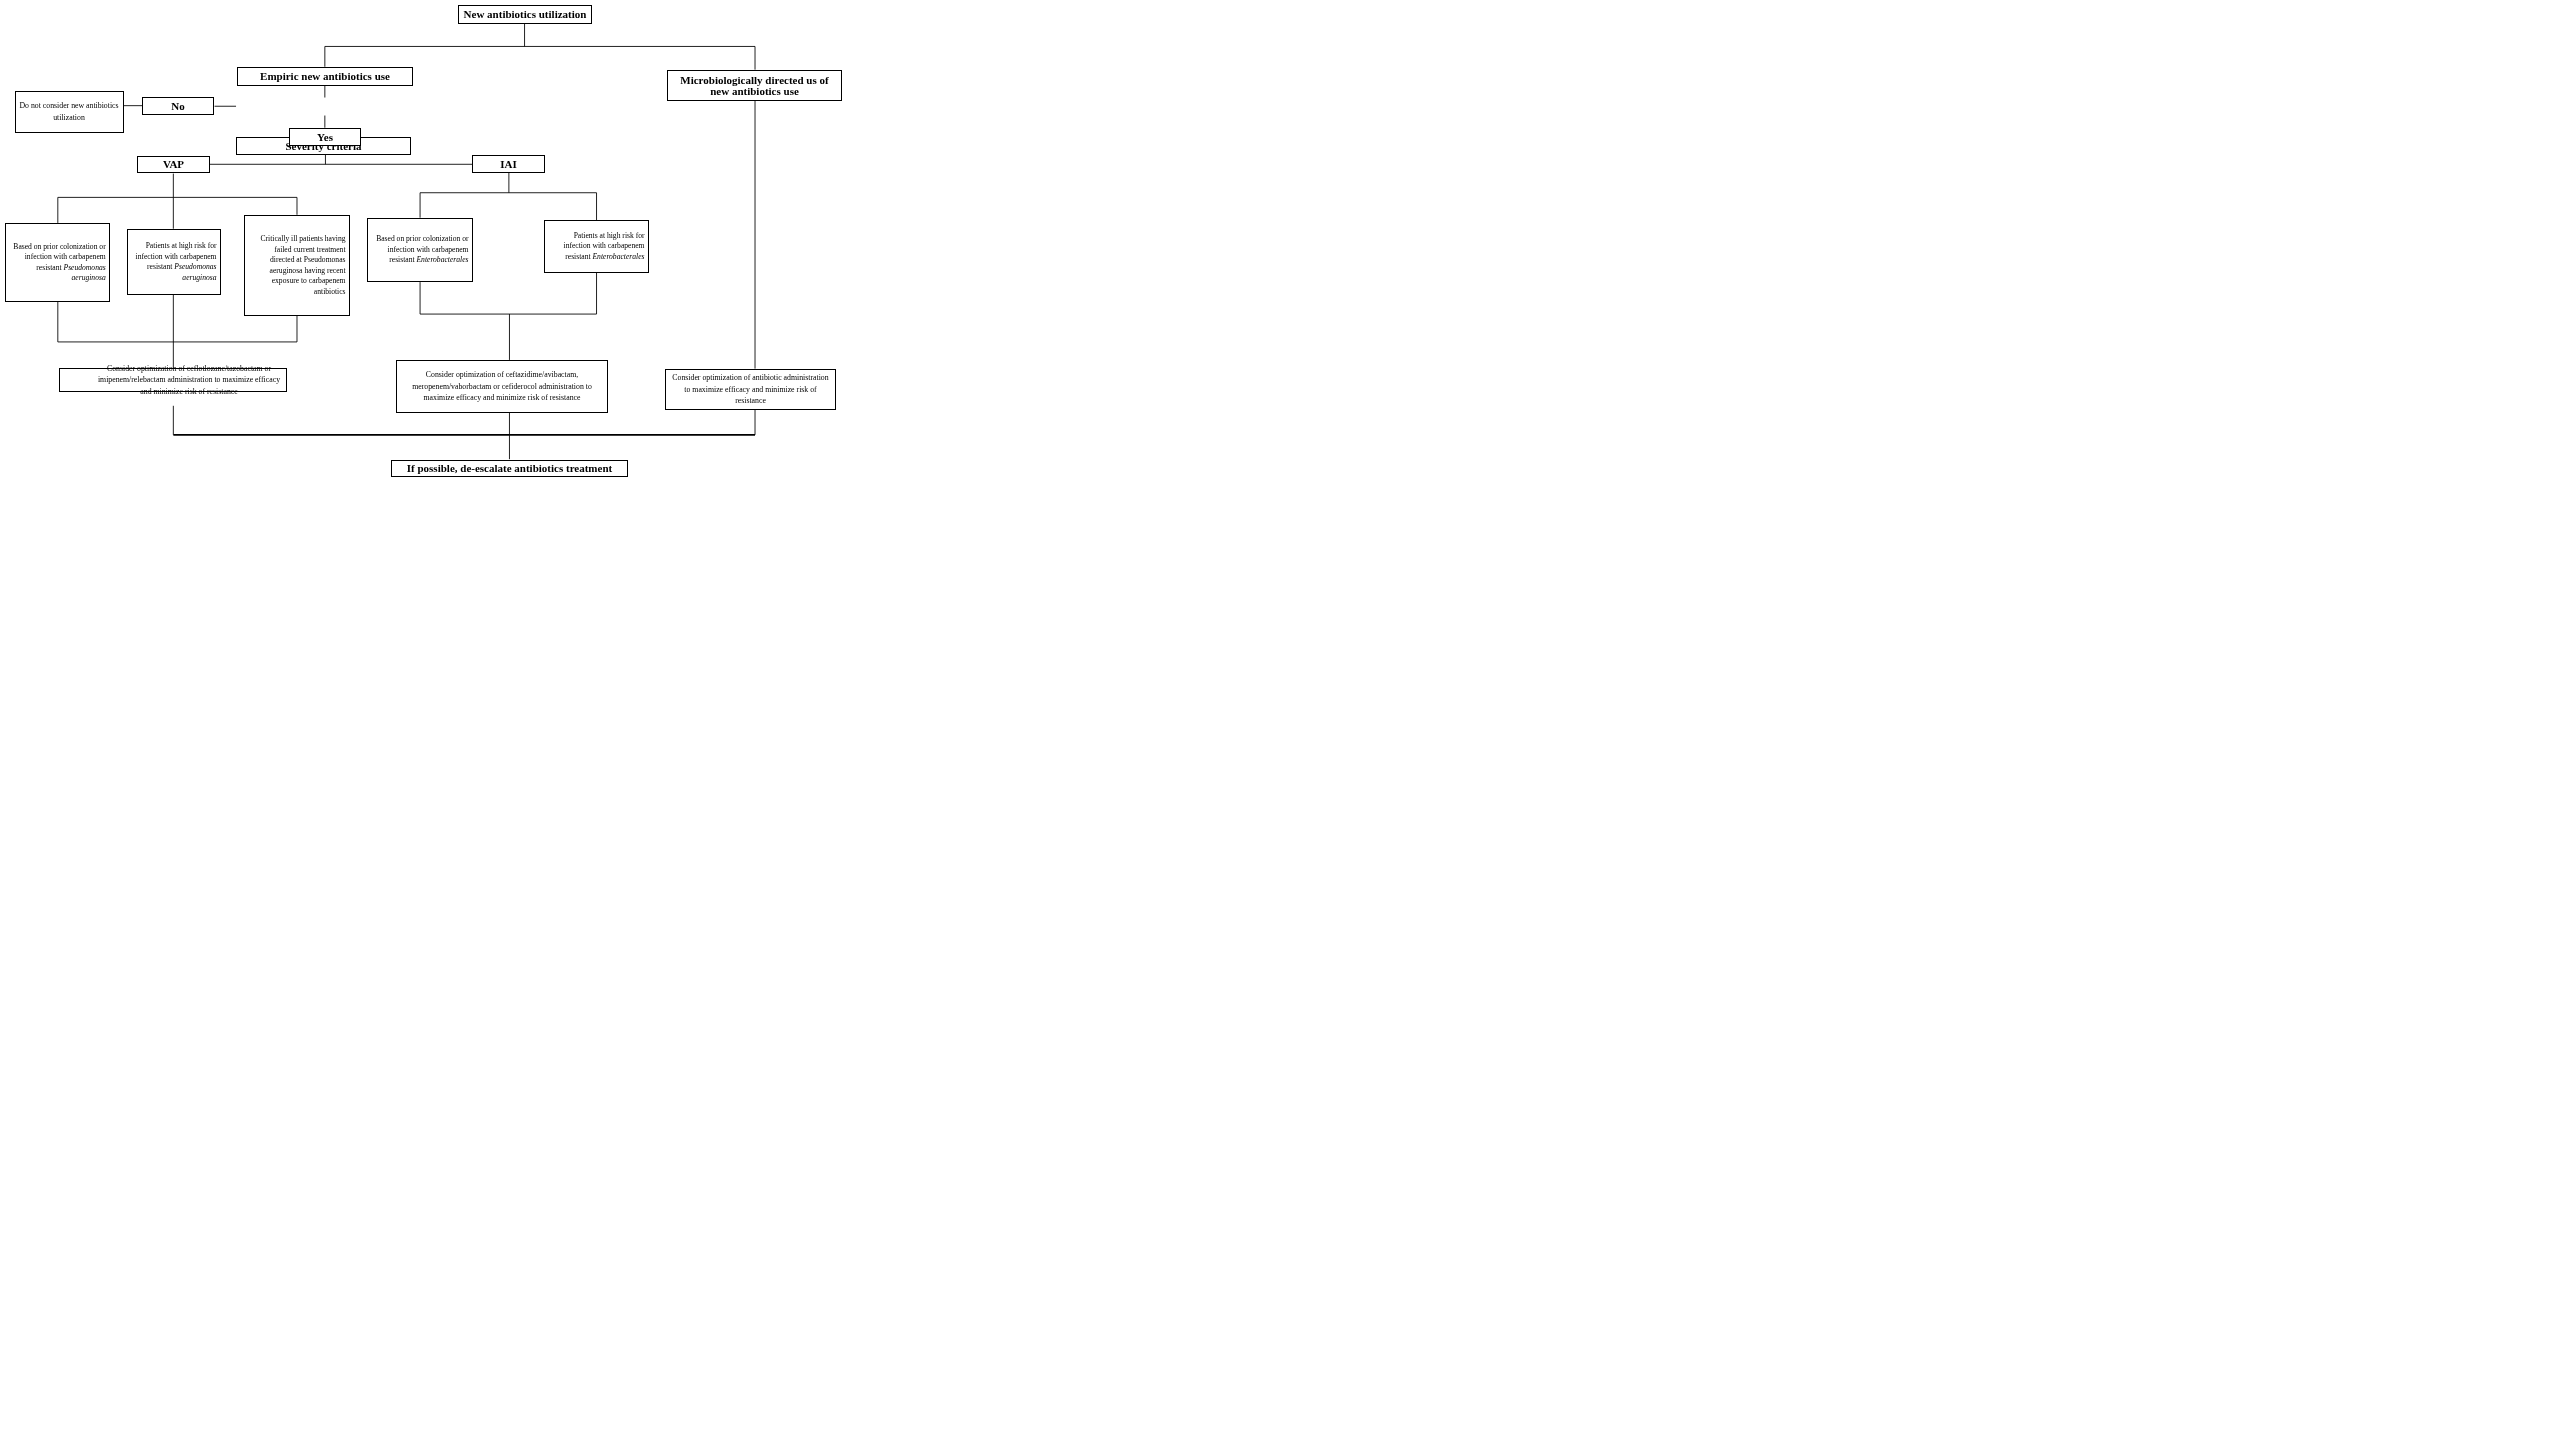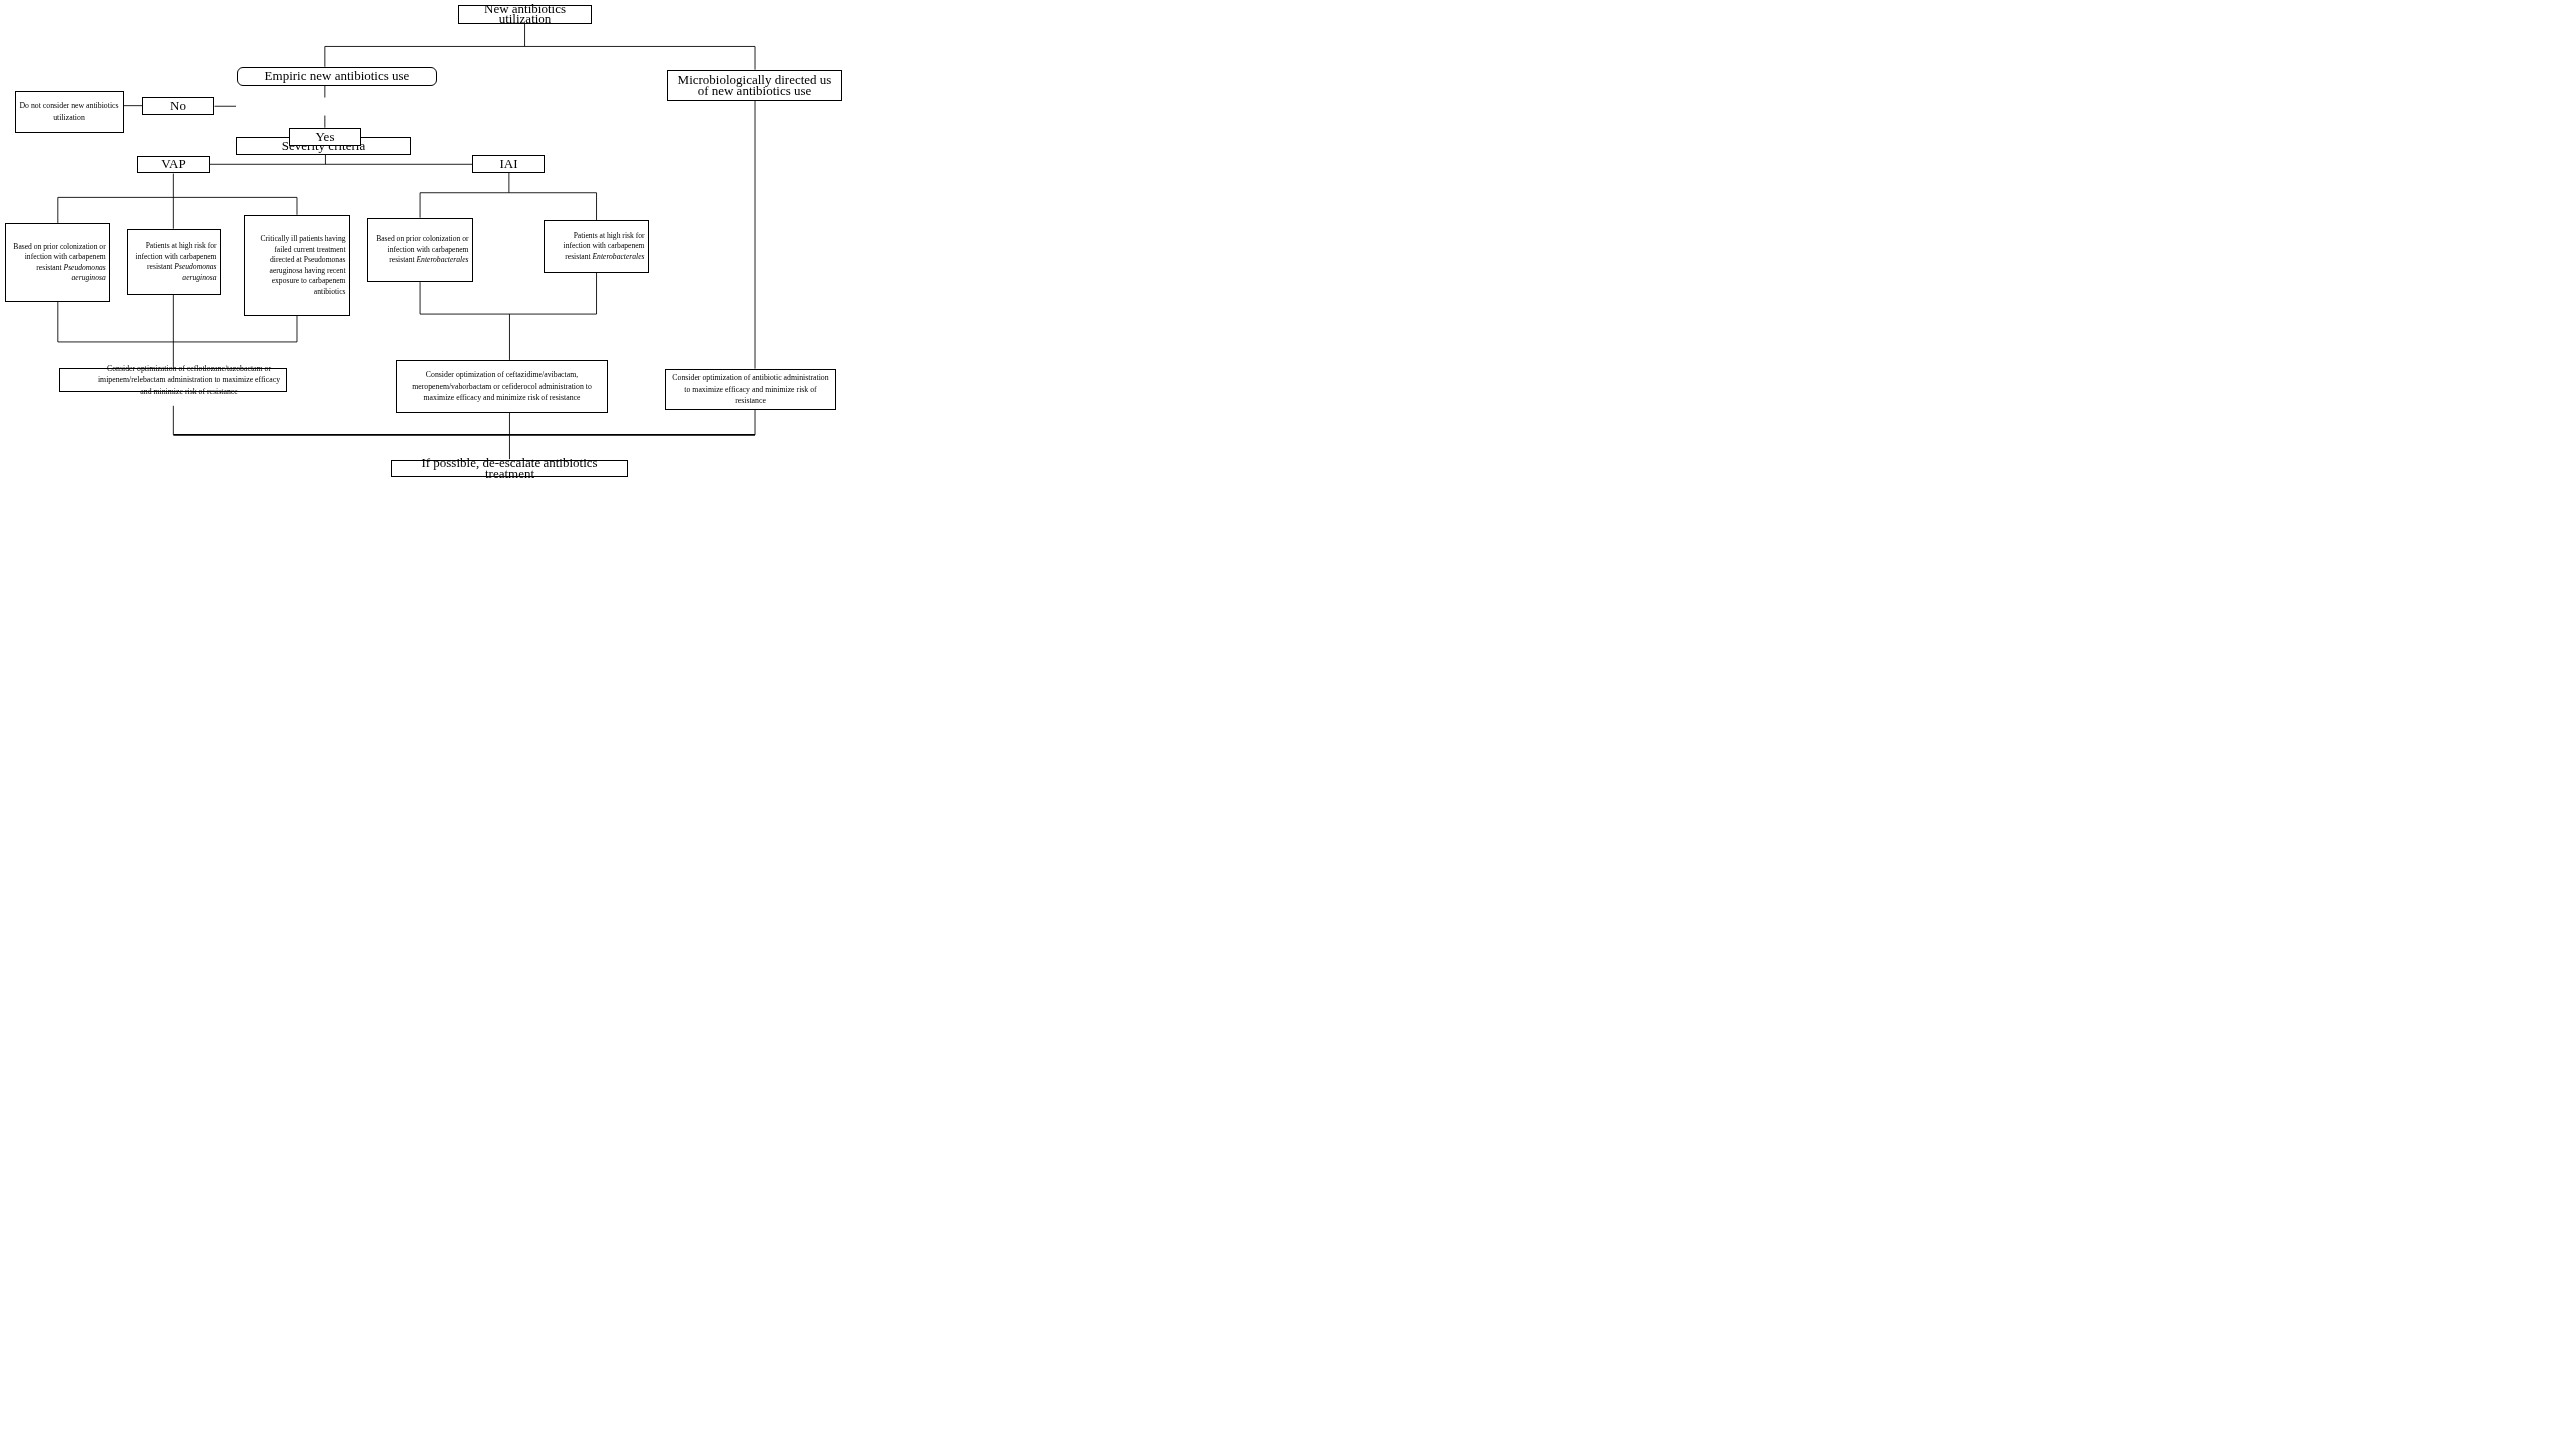--- a/index.html
+++ b/index.html
@@ -13,27 +13,27 @@
   #wires{position:absolute;left:0;top:0;width:850px;height:483px;}
   .node{
     position:absolute;
     border:1.2px solid #000;
     background:#fff;
     display:flex;align-items:center;justify-content:center;
     box-sizing:border-box;
     text-align:center;
   }
   .node .txt{display:block;width:100%;padding:1.2px 3.5px;box-sizing:border-box;}
-  .lbl{font-size:13px;line-height:10.5px;}
+  .lbl{font-size:11px;line-height:10.5px;font-weight:bold;}
   .para{font-size:7.6px;line-height:10.5px;text-align:right;}
   .big{font-size:7.8px;line-height:11.6px;}
   i{font-style:italic;}
   
   #n-new{left:458px;top:5.2px;width:134px;height:18.6px;}
-  #n-empiric{left:237px;top:67px;width:200px;height:18.6px;border-radius:6px;}
+  #n-empiric{left:237px;top:67px;width:176px;height:18.6px;}
   #n-micro{left:667px;top:70px;width:175px;height:31px;}
   #n-donot{left:14.5px;top:91px;width:109px;height:42px;}
   #n-no{left:142px;top:97px;width:72px;height:18px;}
   #n-severity{left:236px;top:98px;width:175px;height:18px;margin-top:39px;}
   #n-yes{left:289px;top:128px;width:72px;height:18px;}
   #n-vap{left:137px;top:156px;width:73px;height:17.4px;}
   #n-iai{left:472px;top:155px;width:73px;height:18px;}
   #n-vap-r1{left:5.2px;top:223px;width:105px;height:79px;}
   #n-vap-r2{left:127px;top:229px;width:94px;height:66px;}
   #n-vap-r3{left:244px;top:215px;width:106px;height:101px;}

